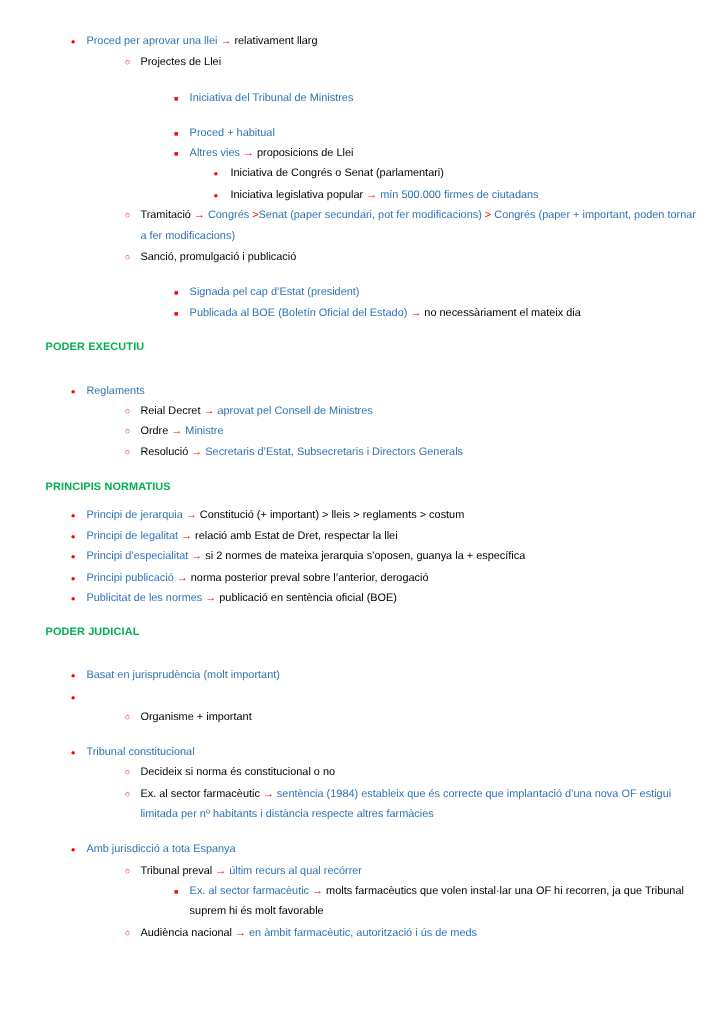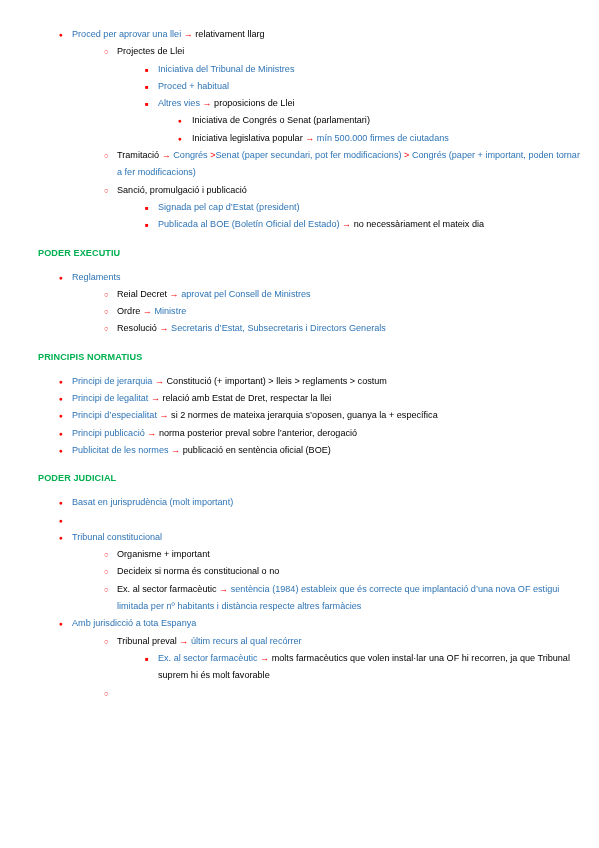--- a/index.html
+++ b/index.html
@@ -74,21 +74,21 @@
   .l3 { padding-left: 144px; }
   .l3 > .bullet { left: 131px; }
   .l3 > .bullet::before { content: "\25A0"; font-size: 6px; }
 
   
   .l4 { padding-left: 178px; }
   .l4 > .bullet { left: 164px; }
   .l4 > .bullet::before { content: "\25CF"; font-size: 6.5px; }
 
   
-  .blue   { color: #2e74b5; }
+  .blue   { color: #2e74b5; margin-top: 12px; }
   .black  { color: #000000; }
   .arrow  { color: #ff0000; font-weight: normal; }
   .gt     { color: #ff0000; }
 
   .spacer-sm { height: 6px; }
 </style>
 </head>
 <body>
 
 <div class="page">
@@ -204,32 +204,32 @@
 
   <div class="row l1">
     <span class="bullet"></span>
     <span class="txt blue">Basat en jurisprudència (molt important)</span>
   </div>
 
   <div class="row l1">
     <span class="bullet"></span>
   </div>
 
+  <div class="row l2">
+    <span class="bullet"></span>
+    <span class="txt black">Organisme + important</span>
+  </div>
+
   <div class="row l1">
     <span class="bullet"></span>
     <span class="txt blue">Tribunal constitucional</span>
   </div>
 
   <div class="row l2">
     <span class="bullet"></span>
-    <span class="txt black">Organisme + important</span>
-  </div>
-
-  <div class="row l2">
-    <span class="bullet"></span>
     <span class="txt black">Decideix si norma és constitucional o no</span>
   </div>
 
   <div class="row l2">
     <span class="bullet"></span>
     <span class="txt"><span class="black">Ex. al sector farmacèutic</span> <span class="arrow">→</span> <span class="blue">sentència (1984) estableix que és correcte que implantació d’una nova OF estigui limitada per nº habitants i distància respecte altres farmàcies</span></span>
   </div>
 
   <div class="row l1">
     <span class="bullet"></span>
@@ -241,15 +241,16 @@
     <span class="txt"><span class="black">Tribunal preval</span> <span class="arrow">→</span> <span class="blue">últim recurs al qual recórrer</span></span>
   </div>
 
   <div class="row l3">
     <span class="bullet"></span>
     <span class="txt"><span class="blue">Ex. al sector farmacèutic</span> <span class="arrow">→</span> <span class="black">molts farmacèutics que volen instal·lar una OF hi recorren, ja que Tribunal suprem hi és molt favorable</span></span>
   </div>
 
   <div class="row l2">
     <span class="bullet"></span>
+    <span class="txt"><span class="black">Audiència nacional</span> <span class="arrow">→</span> <span class="blue">en àmbit farmacèutic, autorització i ús de meds</span></span>
   </div>
 
 </div>
 
 </body></html>

